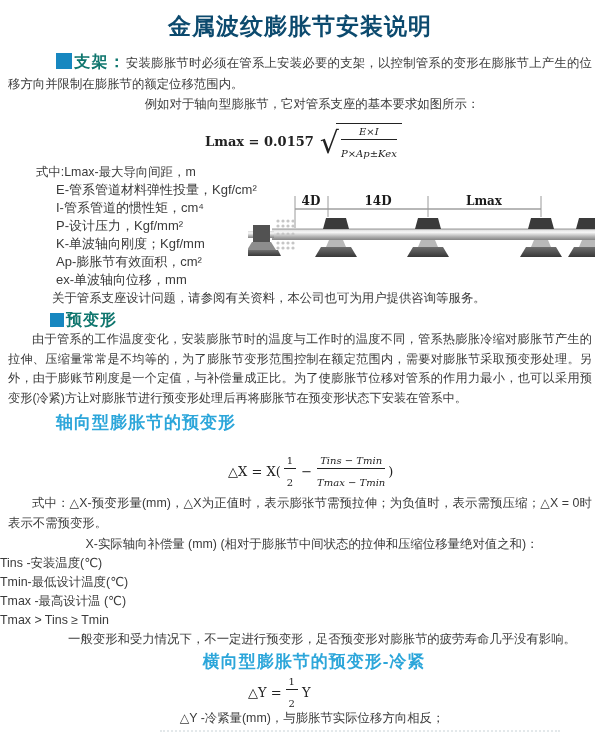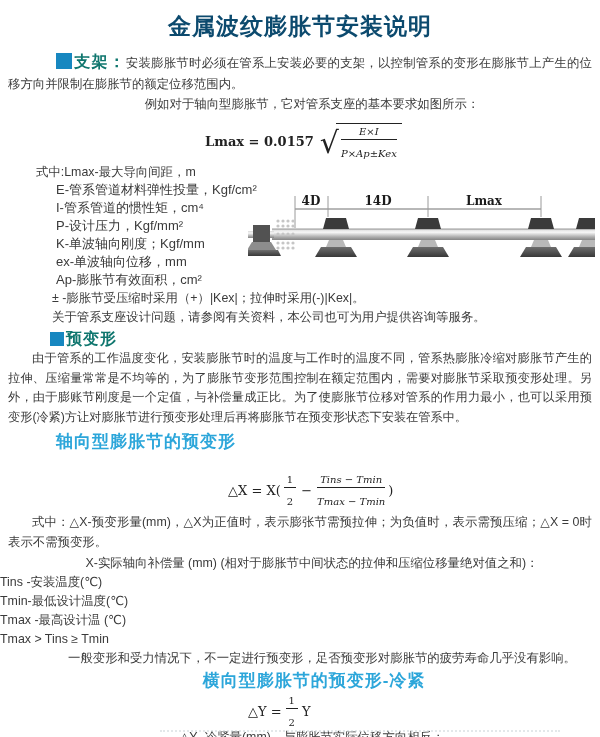--- a/index.html
+++ b/index.html
@@ -78,23 +78,22 @@
         <span class="den">P×Ap±Kex</span>
       </span></span>
   </div>
 
   <div class="defs">
     <div class="def-head">式中:Lmax-最大导向间距，m</div>
     <div class="def-item">E-管系管道材料弹性投量，Kgf/cm²</div>
     <div class="def-item">I-管系管道的惯性矩，cm⁴</div>
     <div class="def-item">P-设计压力，Kgf/mm²</div>
     <div class="def-item">K-单波轴向刚度；Kgf/mm</div>
+    <div class="def-item">Ap-膨胀节有效面积，cm²</div>
     <div class="def-item">ex-单波轴向位移，mm</div>
-    <div class="def-item">Ap-膨胀节有效面积，cm²</div>
-    <div class="def-pm">± -膨胀节受压缩时采用（+）|Kex|；拉伸时采用(-)|Kex|。</div>
     <div class="def-pm">关于管系支座设计问题，请参阅有关资料，本公司也可为用户提供咨询等服务。</div>
   </div>
 
   <svg class="diagram" width="347" height="95" viewBox="0 0 347 95" xmlns="http://www.w3.org/2000/svg">
     <defs>
       <linearGradient id="pipeG" x1="0" y1="0" x2="0" y2="1">
         <stop offset="0" stop-color="#d9d9d9"></stop>
           <stop offset="0.3" stop-color="#f7f7f7"></stop>
         <stop offset="0.72" stop-color="#aeaeae"></stop>
           <stop offset="1" stop-color="#848484"></stop>

